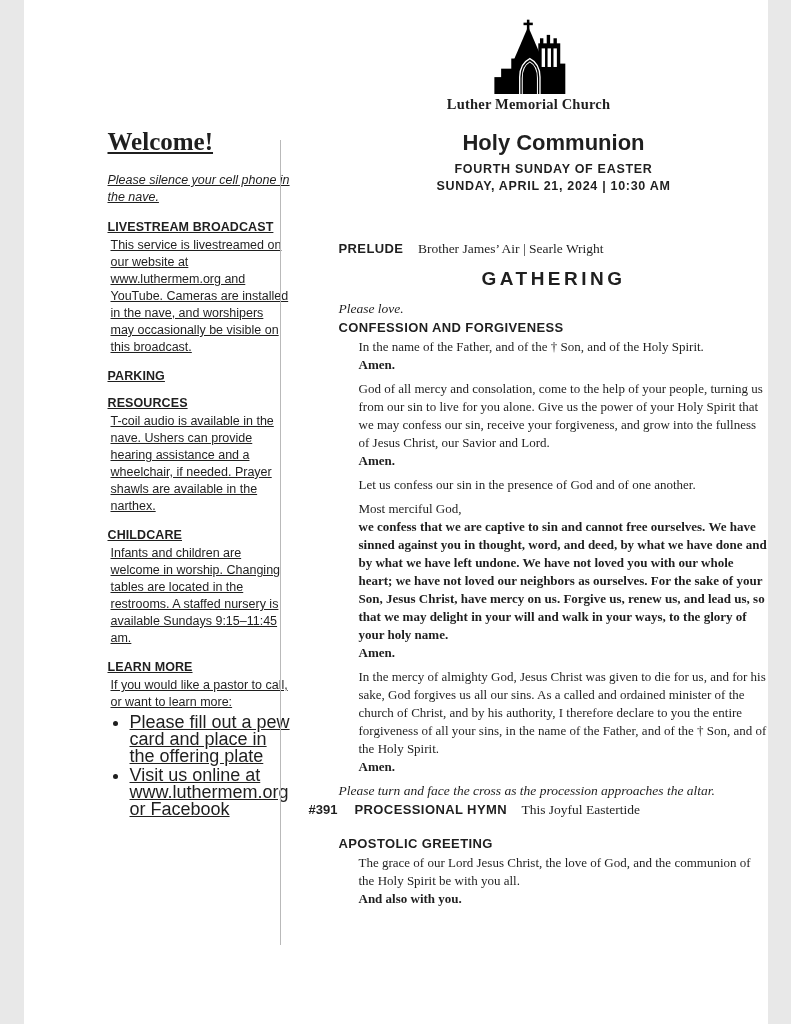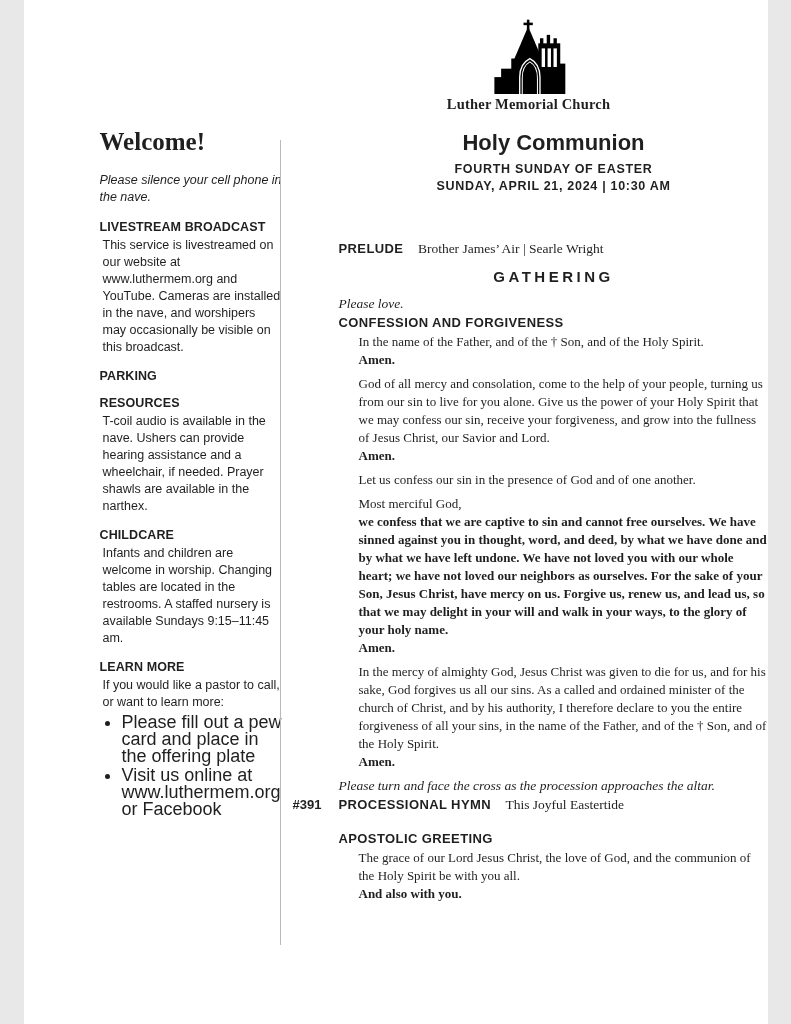--- a/index.html
+++ b/index.html
@@ -17,21 +17,21 @@
 
   
   .masthead { position: absolute; top: 18px; left: 375px; width: 260px; text-align: center; }
   .masthead svg { display: block; margin: 0 auto; }
   .church-name {
     font-family: "Liberation Serif", serif;
     font-size: 14.5px; font-weight: 700; letter-spacing: 0.2px; margin-top: 2px;
   }
 
   
-  .sidebar { position: absolute; left: 76px; top: 128px; width: 184px; }
+  .sidebar { position: absolute; left: 84px; top: 128px; width: 184px; text-decoration: underline; }
   .welcome-title {
     font-family: "Liberation Serif", serif;
     font-size: 25px; font-weight: 700; margin: 0 0 13px;
   }
   .sidebar-note { font-style: italic; font-size: 12.5px; line-height: 17px; margin: 16px 0 14px; }
   .sb-section { margin: 0 0 13px; }
   .sb-heading { font-size: 12.5px; font-weight: 700; letter-spacing: 0.1px; margin: 0 0 2px; }
   .sb-body { font-size: 12.5px; line-height: 17px; margin: 3px; }
   .sb-list { margin: 1px 0 0; padding-left: 22px; font-size: 18px; line-height: 17px; }
   .sb-list li { margin: 0 0 2px; }
@@ -45,31 +45,31 @@
   .service-title {
     font-family: Liberation Sans, sans-serif;
     font-size: 22px; font-weight: 700; margin: 0 0 5px;
   }
   .service-sub { font-size: 12.5px; font-weight: 700; letter-spacing: 0.7px; line-height: 16.5px; }
 
   .prelude-row { margin: 0 0 11px; line-height: 17px; }
   .inline-label { font-weight: 700; font-size: 13px; letter-spacing: 0.4px; }
   .serif-inline { font-family: "Liberation Serif", serif; font-size: 13.5px; margin-left: 10px; }
 
-  .gathering-heading { text-align: center; font-size: 15px; font-weight: 700; letter-spacing: 3.5px; margin: 0 0 10px; }
+  .gathering-heading { text-align: center; font-size: 19px; font-weight: 700; letter-spacing: 3.5px; margin: 0 0 10px; }
 
   .rubric { font-family: "Liberation Serif", serif; font-style: italic; font-size: 13.5px; line-height: 18px; margin: 0; }
   .subhead { font-size: 13px; font-weight: 700; letter-spacing: 0.4px; line-height: 17px; margin: 1px 0 2px; }
 
   .para { font-family: "Liberation Serif", serif; font-size: 13px; line-height: 18px; margin: 0 0 6px 20px; }
   .para p { margin: 0; }
   .response { font-weight: 700; }
 
   .procession-rubric { margin-top: 6px; }
-  .hymn-row { position: relative; margin: 0 0 16px; line-height: 18px; }
+  .hymn-row { position: relative; margin: 0 16px 16px; line-height: 18px; }
   .hymn-number { position: absolute; left: -46px; top: 1px; font-weight: 700; font-size: 13px; }
   .hymn-title { font-family: "Liberation Serif", serif; font-size: 13.5px; margin-left: 10px; }
 </style>
 </head>
 <body>
 
 <div class="page">
 
   <header class="masthead">
     <svg viewBox="0 0 110 90" width="100" height="76" aria-hidden="true">

